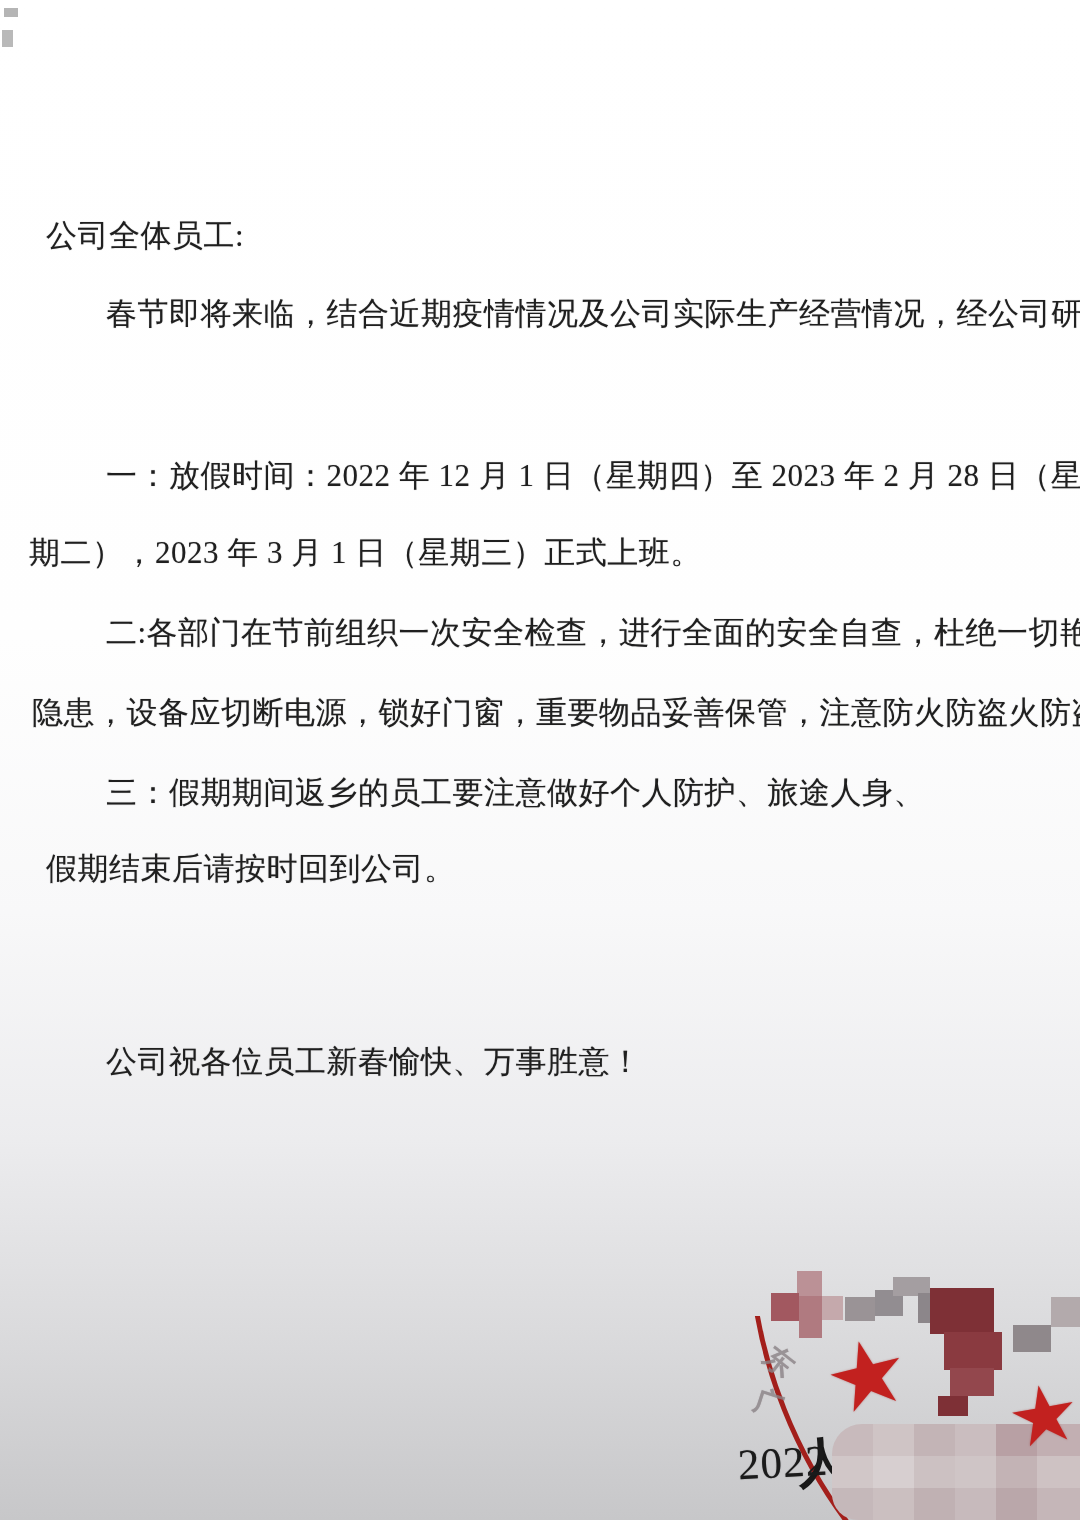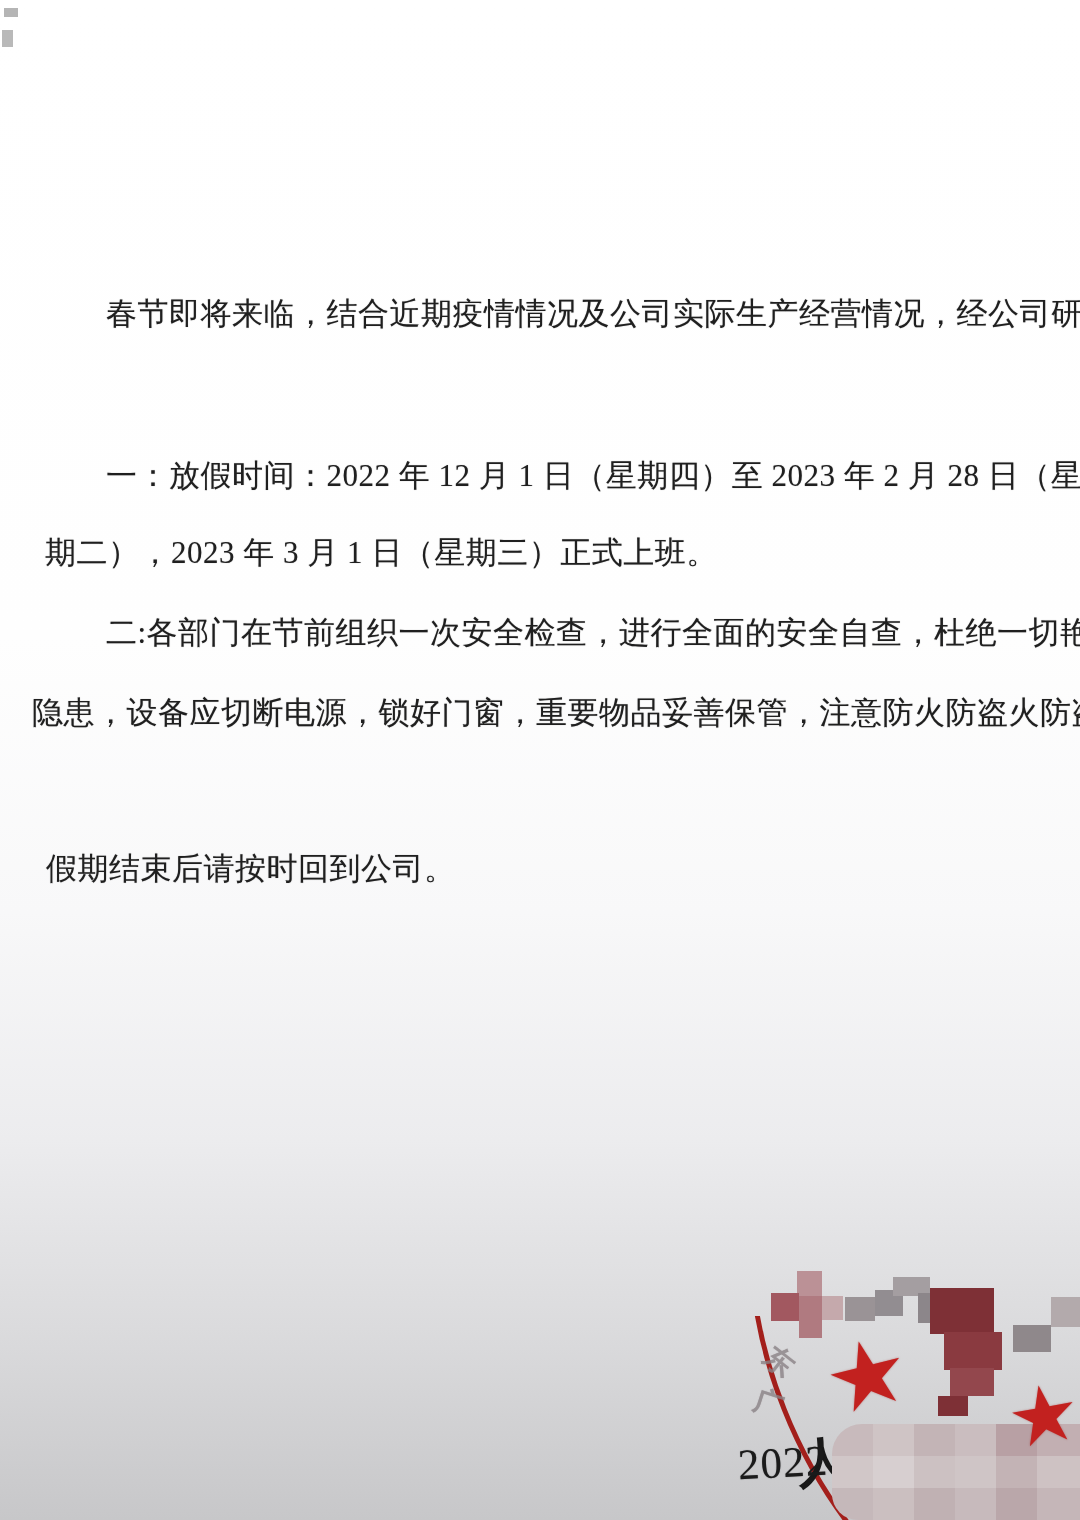--- a/index.html
+++ b/index.html
@@ -15,21 +15,21 @@
     color:#171717;text-shadow:0 0 1px rgba(30,30,30,.45);
   }
   .line{
     position:absolute;height:80px;line-height:80px;white-space:nowrap;
     font-size:31px;letter-spacing:.5px;text-shadow:0 0 1px rgba(35,35,35,.4);
   }
   .ln0{top:196px;left:46px;}
   .ln1{top:274px;left:106px;}
   .ln2{top:353px;left:46px;}
   .ln3{top:436px;left:106px;}
-  .ln4{top:513px;left:45px;}
+  .ln4{top:513px;left:29px;}
   .ln5{top:593px;left:106px;}
   .ln6{top:673px;left:32px;}
   .ln7{top:753px;left:106px;}
   .ln8{top:829px;left:46px;text-align:right;}
   .closing{top:1022px;left:106px;}
 
   
   .stamp-area{position:absolute;left:0;top:0;width:1080px;height:1520px;pointer-events:none;}
   .arc-window{position:absolute;left:738px;top:1316px;width:112px;height:204px;overflow:hidden;z-index:1;}
   .arc{
@@ -60,26 +60,29 @@
     font-size:43px;color:#1b1b1b;transform:rotate(-3deg);
     text-shadow:0 0 1px rgba(30,30,30,.5);letter-spacing:1px;
   }
 </style>
 </head>
 <body>
 
 <div class="page">
 
 
+  <div class="line ln0">公司全体员工:</div>
   <div class="line ln1">春节即将来临，结合近期疫情情况及公司实际生产经营情况，经公司研</div>
   <div class="line ln3">一：放假时间：2022 年 12 月 1 日（星期四）至 2023 年 2 月 28 日（星</div>
   <div class="line ln4">期二），2023 年 3 月 1 日（星期三）正式上班。</div>
   <div class="line ln5">二:各部门在节前组织一次安全检查，进行全面的安全自查，杜绝一切艳-</div>
   <div class="line ln6">隐患，设备应切断电源，锁好门窗，重要物品妥善保管，注意防火防盗火防盗28 日</div>
+  <div class="line ln7">三：假期期间返乡的员工要注意做好个人防护、旅途人身、</div>
   <div class="line ln8">假期结束后请按时回到公司。</div>
+  <div class="line closing">公司祝各位员工新春愉快、万事胜意！</div>
 
   <div class="stamp-area">
     <div class="arc-window">
       <div class="arc" style="border-color: rgb(163, 31, 27);"></div>
     </div>
     <span class="ring-char rc0">东</span>
     <span class="ring-char rc1">广</span>
     <div class="sig-fragment">人事</div>
     <div id="mosaic">
         <div class="mblock" style="left: 4px; top: 8px; width: 14px; height: 9px; background: rgba(90, 90, 90, 0.45); border-radius: 0px;"></div>

